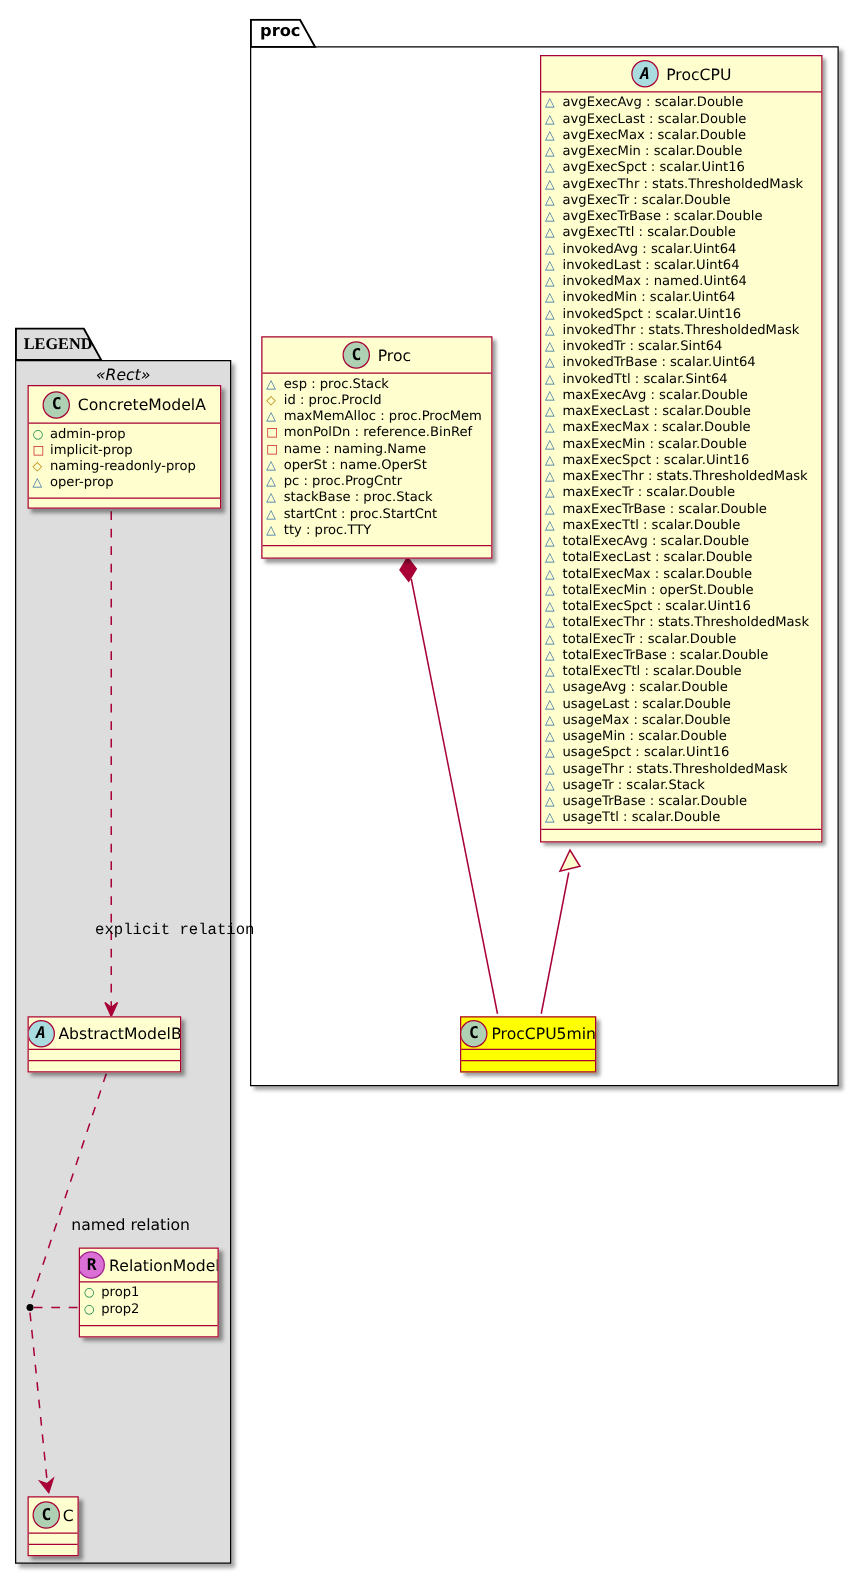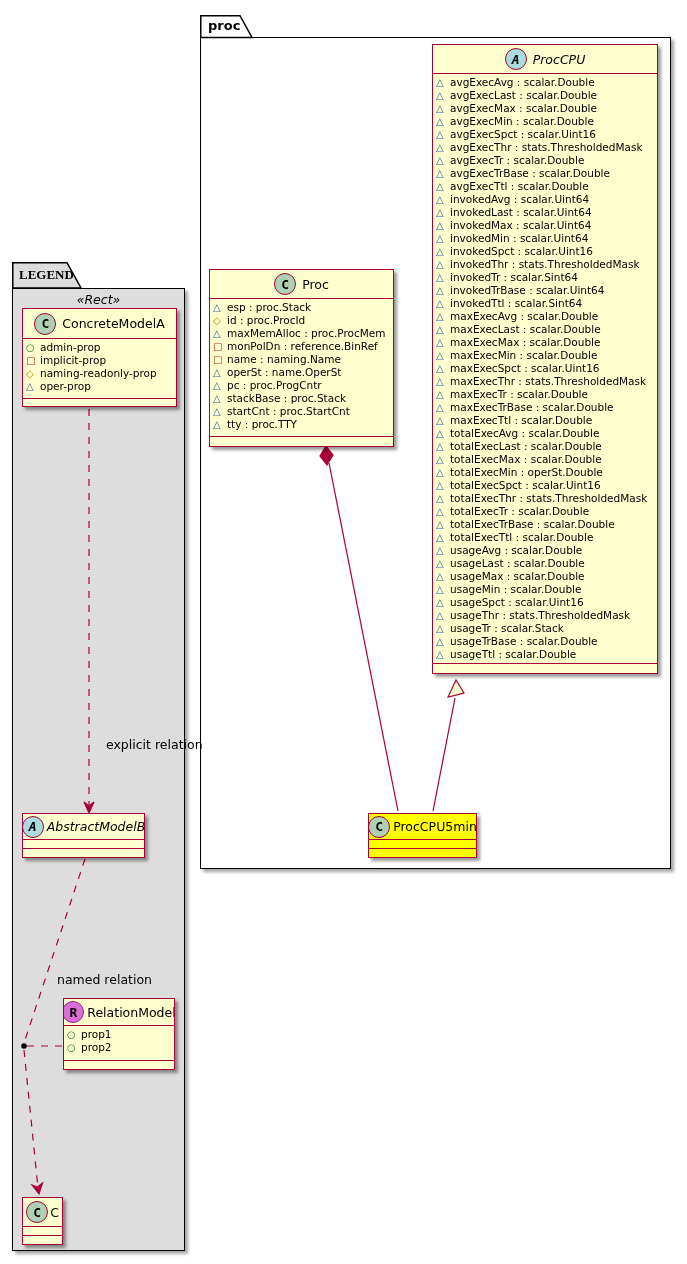--- a/index.html
+++ b/index.html
@@ -14,21 +14,21 @@
   .stereo{position:absolute;left:12px;top:292px;width:173px;text-align:center;
           font-style:italic;font-size:12.5px;z-index:1;}
   #relations{position:absolute;left:0;top:0;z-index:2;pointer-events:none;}
   .rel-label{position:absolute;z-index:3;font-size:12.5px;}
   .classbox{position:absolute;z-index:3;background:#FEFECE;border:1.5px solid #A80036;
             box-sizing:border-box;box-shadow:3px 3px 3px rgba(0,0,0,.4);
             display:flex;flex-direction:column;}
   .cb-header{display:flex;align-items:center;justify-content:center;gap:6px;
              flex:0 0 auto;padding:0 4px;overflow:hidden;}
   .cb-title{font-size:12.5px;white-space:nowrap;}
-  .it{font-style:italic;text-align:right;}
+  .it{text-align:right;}
   .spot{flex:0 0 auto;width:20px;height:20px;border-radius:50%;border:1px solid #A80036;
         display:flex;align-items:center;justify-content:center;
         font:bold 13px "DejaVu Sans Mono","Liberation Mono",monospace;}
   .spot-C{background:#ADD1B2;}
   .spot-A{background:#A9DCDF;font-style:italic;}
   .spot-R{background:#DA70D6;border-color:#A0218C;}
   .cb-attrs{border-top:1px solid #A80036;padding:2px 3px;overflow:hidden;flex:0 0 auto;}
   .attr-row{display:flex;align-items:center;height:13px;white-space:nowrap;}
   .attr-icon{flex:0 0 14px;font-size:10px;line-height:13px;text-align:left;}
   .attr-text{font-size:10.5px;line-height:13px;}
@@ -68,21 +68,21 @@
       <path d="M27,1046 L63,1046" stroke-dasharray="7,7"></path>
       <circle cx="24" cy="1046" r="2.8" fill="#000000" stroke="none"></circle>
       <polygon points="39,1194 32,1185 37.5,1187 42.5,1183" fill="#A80036"></polygon>
       <path d="M329,463 L398,811"></path>
       <polygon points="326,446 333,455 327,465 320,456" fill="#A80036"></polygon>
       <path d="M433,811 L455,698"></path>
       <polygon points="456,680 448,697 464,693" fill="#FEFECE" stroke="#A80036"></polygon>
     </g>
   </svg>
 
-  <div class="rel-label" style="left:106px;top:737px;">explicit relation</div>
+  <div class="rel-label" style="left:76px;top:737px;font-family:Liberation Mono, monospace;">explicit relation</div>
   <div class="rel-label" style="left:57px;top:924px;margin-top:48px;">named relation</div>
 
   <div class="classbox" style="left:432px;top:44px;width:226px;height:630px;">
     <div class="cb-header" style="height:28px;">
       <span class="spot spot-A">A</span>
       <span class="cb-title it">ProcCPU</span>
     </div>
     <div class="cb-attrs" style="height:585px;">
 
         <div class="attr-row">
@@ -135,21 +135,21 @@
           <span class="attr-text">invokedAvg : scalar.Uint64</span>
         </div>
 
         <div class="attr-row">
           <span class="attr-icon ic-triangle">△</span>
           <span class="attr-text">invokedLast : scalar.Uint64</span>
         </div>
 
         <div class="attr-row">
           <span class="attr-icon ic-triangle">△</span>
-          <span class="attr-text">invokedMax : scalar.Uint64</span>
+          <span class="attr-text">invokedMax : named.Uint64</span>
         </div>
 
         <div class="attr-row">
           <span class="attr-icon ic-triangle">△</span>
           <span class="attr-text">invokedMin : scalar.Uint64</span>
         </div>
 
         <div class="attr-row">
           <span class="attr-icon ic-triangle">△</span>
           <span class="attr-text">invokedSpct : scalar.Uint16</span>

